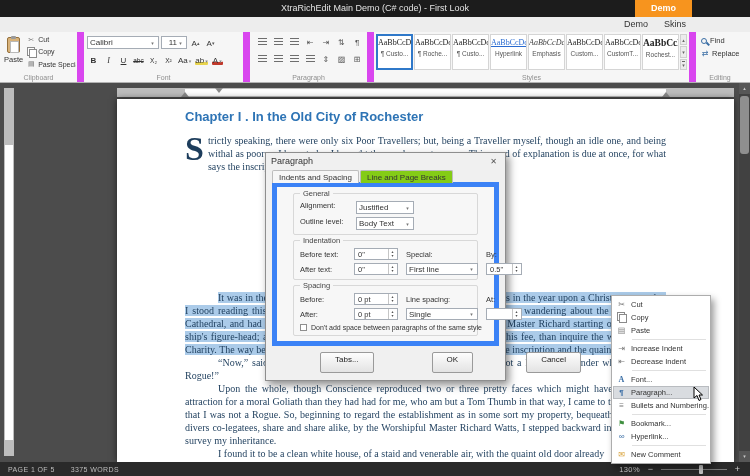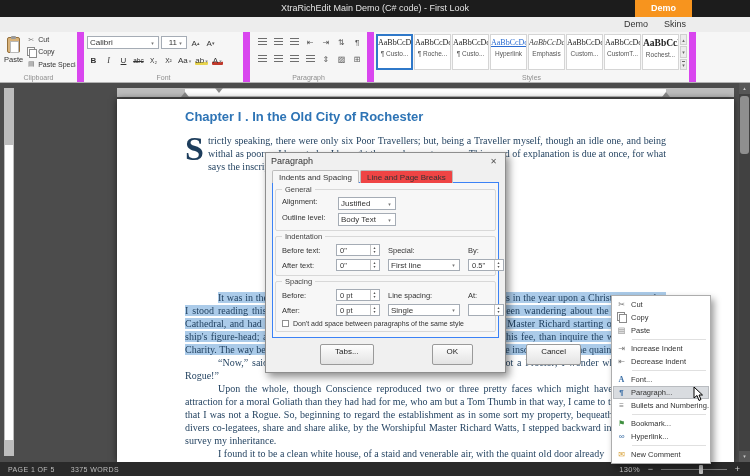--- a/index.html
+++ b/index.html
@@ -124,24 +124,24 @@
   .vs-thumb { position:absolute; left:1px; width:9px; top:13px; height:58px; background:#8f8f8f; border-radius:3px; }
 
   
   .dialog { position:absolute; left:265px; top:152px; width:241px; background:#f0f0f0;
             border:1px solid #8e8e8e; box-shadow:3px 4px 8px rgba(0,0,0,0.45); z-index:20; }
   .dlg-title { height:15px; display:flex; align-items:center; padding:0 5px; font-size:9px; color:#333; }
   .dlg-x { margin-left:auto; width:13px; height:12px; line-height:12px; text-align:center; color:#555; font-size:8px;
            border:1px solid transparent; }
   .dlg-x::before { content:"✕"; }
   .dlg-tabs { display:flex; gap:1px; padding:2px 6px 0; position:relative; z-index:2; }
-  .dtab { font-size:8px; color:#333; padding:2px 6px 1px; background:#ef4444; border:1px solid #bdbdbd;
+  .dtab { font-size:8px; color:#333; padding:2px 6px 1px; background:#84cc16; border:1px solid #bdbdbd;
           border-bottom:none; border-radius:2px 2px 0 0; }
   .dtab.active { background:#f7f7f7; position:relative; top:0; }
-  .dlg-body { margin:0 6px; margin-top:-1px; background:#f7f7f7; border:1px solid #3b82f6; padding:6px 2px 3px; }
+  .dlg-body { margin:0 6px; margin-top:-1px; background:#f7f7f7; border:5px solid #3b82f6; padding:6px 16px 3px; }
   .gbx { position:relative; border:1px solid #d8d8d8; border-radius:2px; padding:7px 6px 4px; margin-bottom:5px; }
   .gbx-lb { position:absolute; top:-5px; left:6px; background:#f7f7f7; padding:0 3px; font-size:7.5px; color:#444; }
   .grow1 { display:flex; align-items:flex-start; margin-bottom:3px; }
   .dl { font-size:7.5px; color:#333; white-space:nowrap; }
   .w56 { display:inline-block; width:56px; }
   .dgrid { display:grid; grid-template-columns:46px 44px 72px 36px; column-gap:8px; row-gap:3px; align-items:center; }
   .dgrid .combo, .dgrid .spin { height:12px; }
   .spin { display:inline-flex; align-items:center; background:#fff; border:1px solid #a5acb5; height:12px;
           font-size:7.5px; color:#333; padding:0 1px 0 3px; position:relative; }
   .spin > span:first-child { flex:1; white-space:nowrap; }
@@ -357,20 +357,33 @@
           </div>
         <div class="gal-btns">
           <span class="gb-up"></span>
           <span class="gb-dn"></span>
           <span class="gb-more"></span>
         </div>
       </div>
       <div class="g-label">Styles</div>
     </div>
 
+    <div class="rgroup g-edit">
+      <div class="g-body">
+        <div class="edit-item">
+          <span class="ic-find"></span>
+          <span>Find</span>
+        </div>
+        <div class="edit-item">
+          <span class="ic-replace"></span>
+          <span>Replace</span>
+        </div>
+      </div>
+      <div class="g-label">Editing</div>
+    </div>
 
   </div>
 
   <div class="docarea">
     <div class="vruler"></div>
     <div class="hruler">
       <div class="hr-white"></div>
       <span class="mk mk-first"></span>
       <span class="mk mk-left"></span>
       <span class="mk mk-right"></span>

